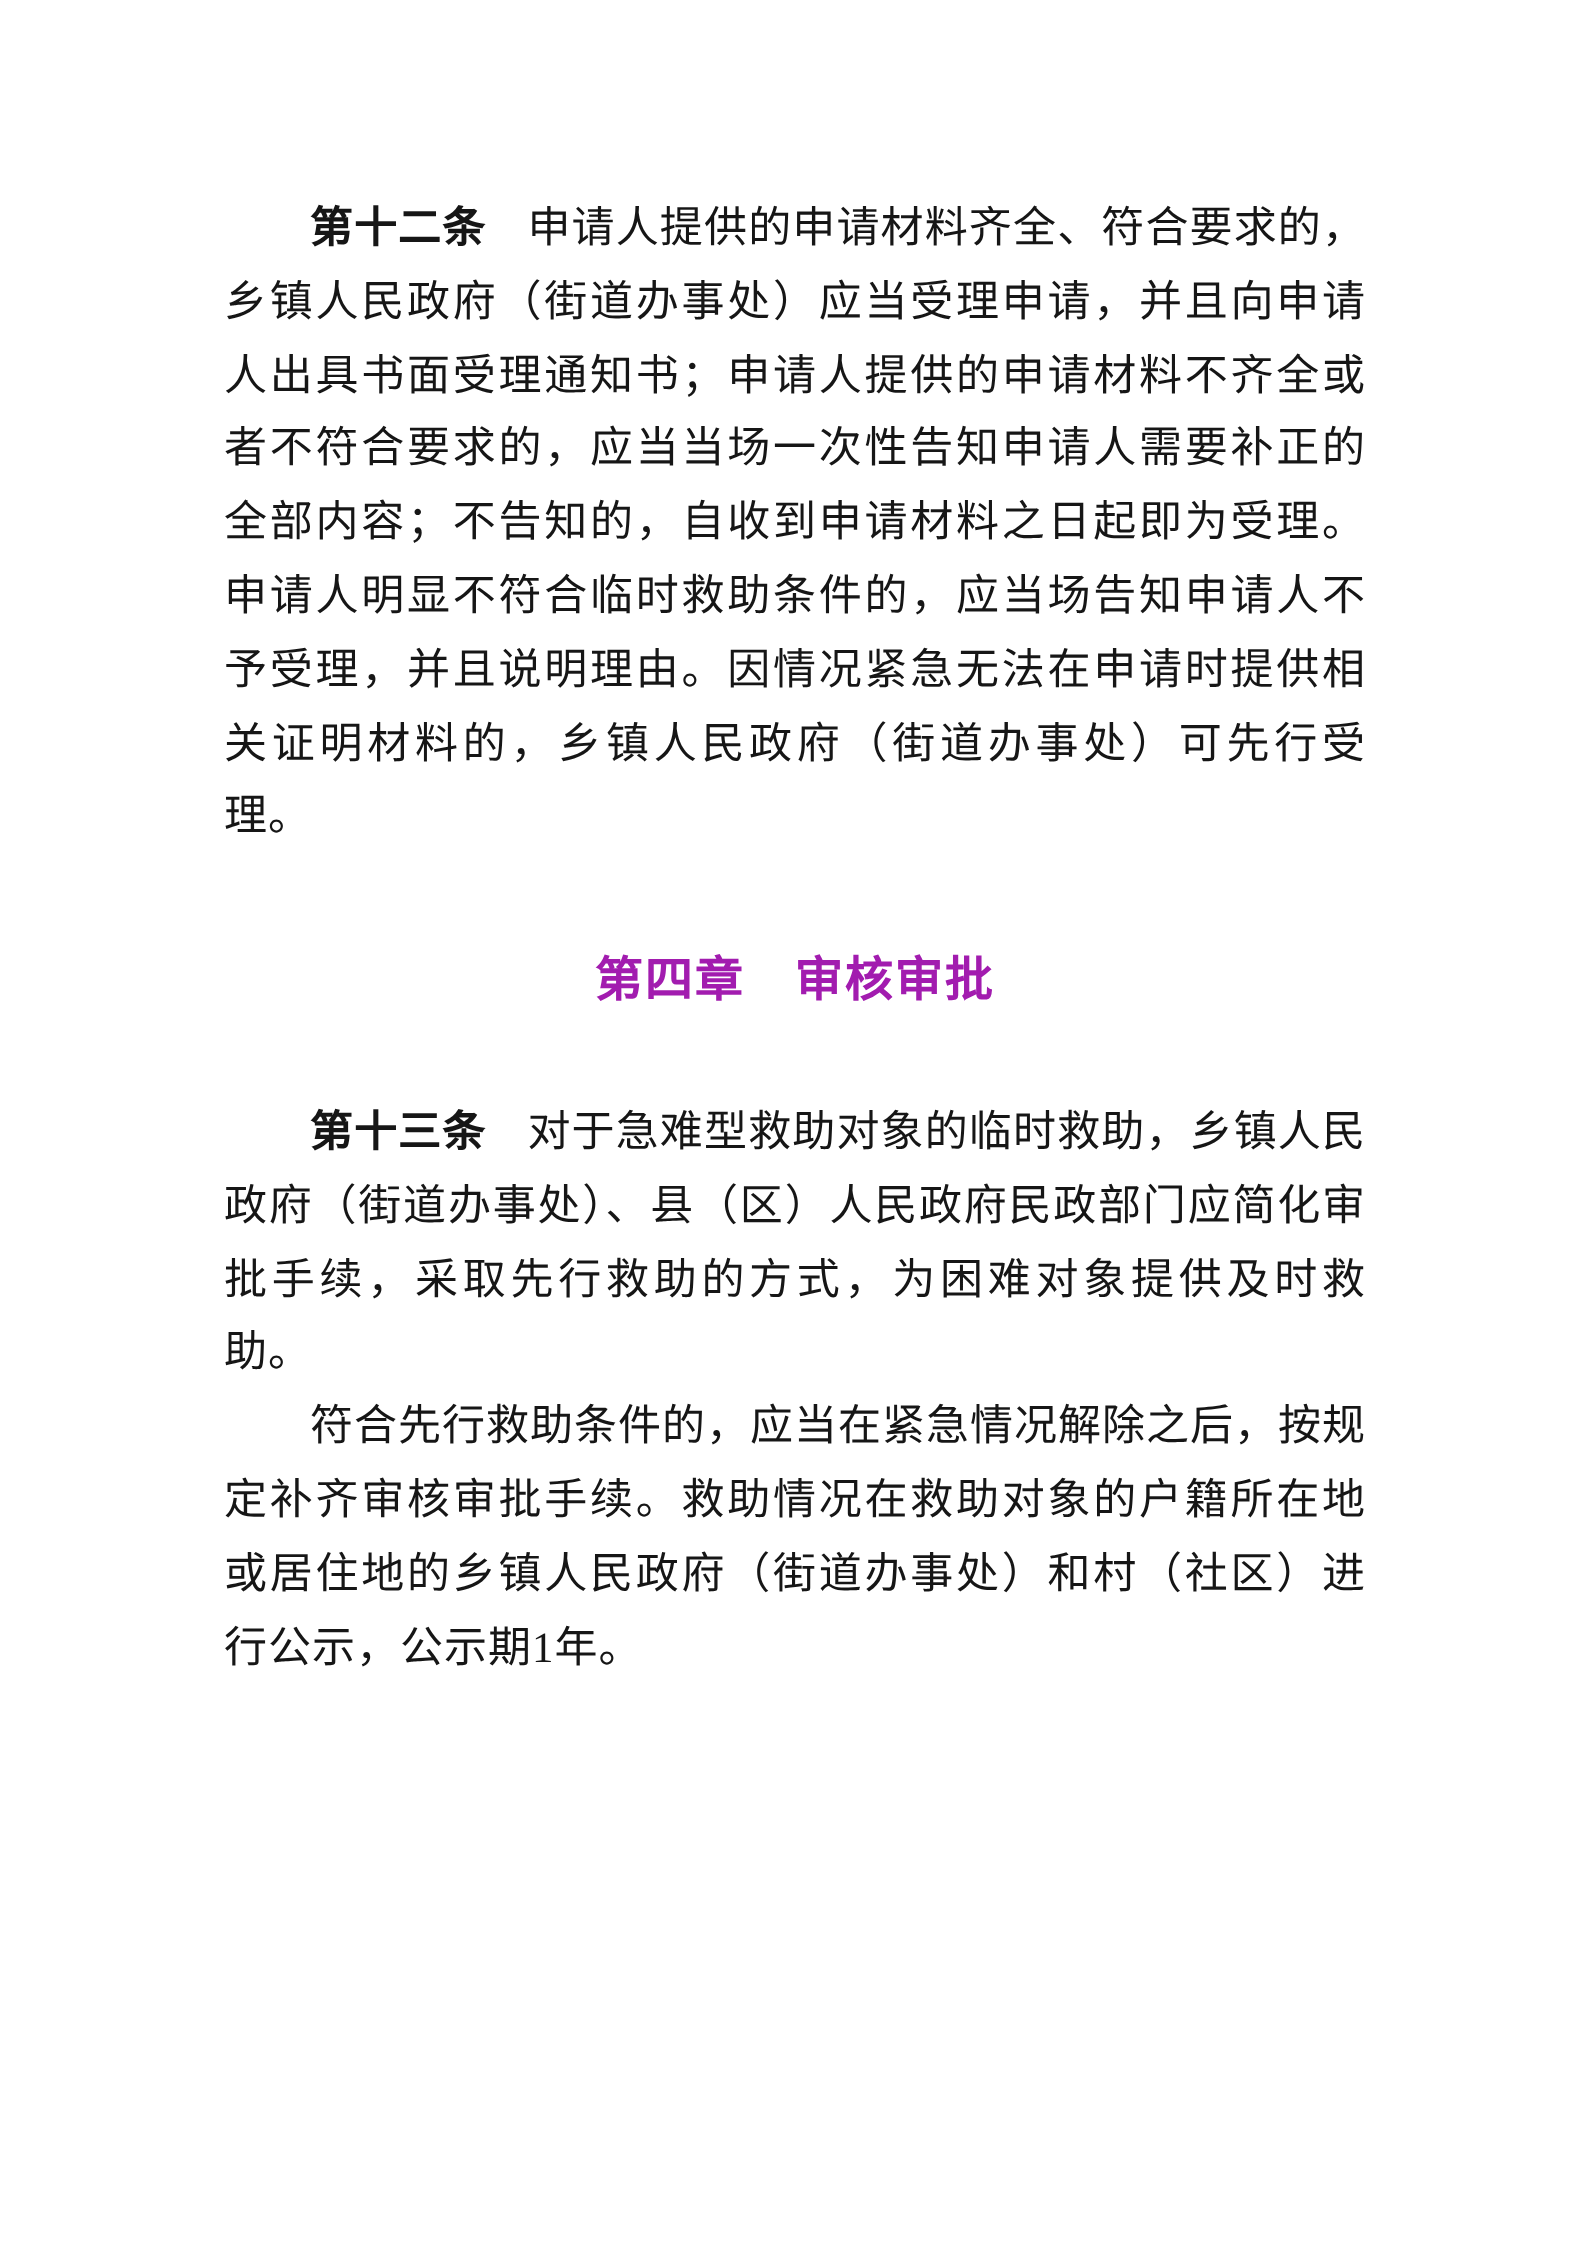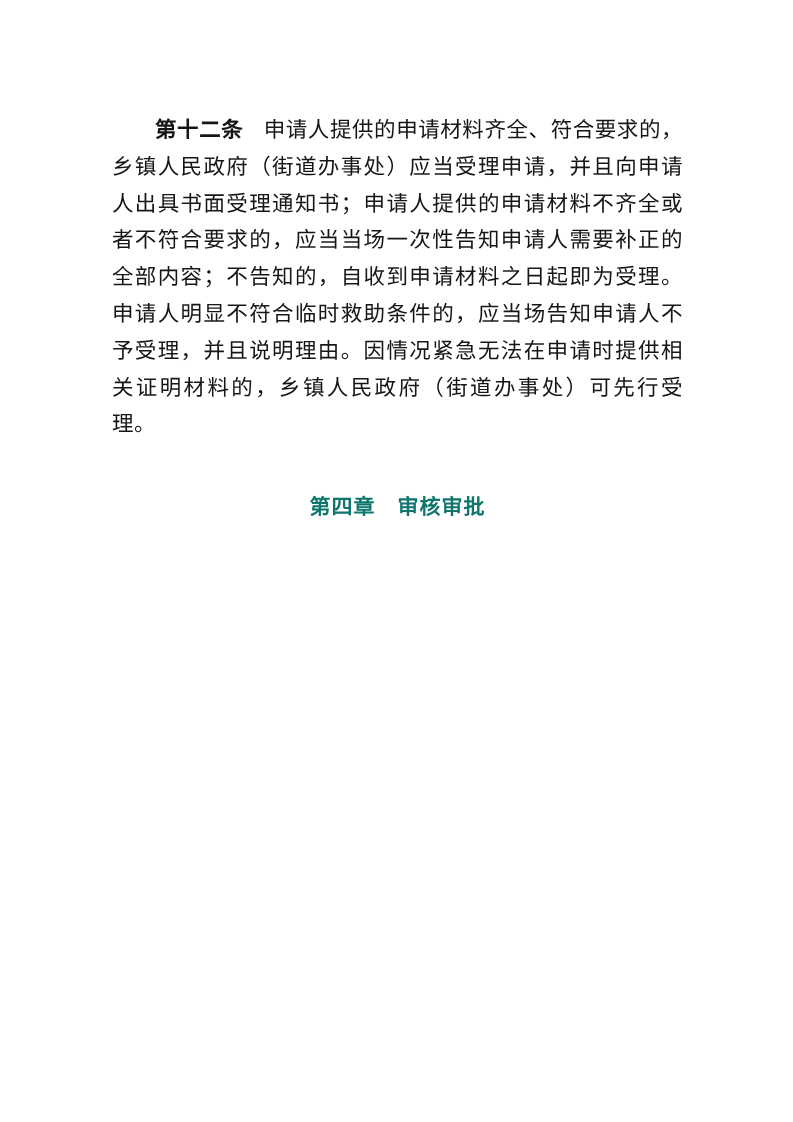--- a/index.html
+++ b/index.html
@@ -7,51 +7,53 @@
     background: #ffffff;
     font-family: "Liberation Serif", "DejaVu Serif", serif;
   }
   .page {
     position: relative;
     width: 793px;
     height: 948px;
     background: #ffffff;
     color: #161616;
     overflow: hidden;
-    margin: 16px auto;
+    margin: 0 auto;
   }
   .content {
     padding: 96px 110px 0 112px;
   }
   .para {
     font-family: "Liberation Serif", "DejaVu Serif", serif;
     font-size: 21.5px;
     line-height: 36.8px;
     text-align: justify;
     text-indent: 2em;
     color: #161616;
     letter-spacing: 0.5px;
   }
   .para .lead {
     font-weight: bold;
     margin-right: 0.95em;
   }
   .chapter {
     font-family: "Liberation Sans", "DejaVu Sans", sans-serif;
-    font-size: 21px;
+    font-size: 24px;
     font-weight: bold;
     text-align: center;
     text-indent: 0;
     line-height: 36.8px;
     margin: 46px 0 38px 0;
-    color: #0f766e;
+    color: #a21caf;
     letter-spacing: 1px;
   }
 </style>
 </head>
 <body>
 
 <div class="page">
   <div class="content">
       <p class="para"><span class="lead">第十二条</span><span>申请人提供的申请材料齐全、符合要求的，乡镇人民政府（街道办事处）应当受理申请，并且向申请人出具书面受理通知书；申请人提供的申请材料不齐全或者不符合要求的，应当当场一次性告知申请人需要补正的全部内容；不告知的，自收到申请材料之日起即为受理。申请人明显不符合临时救助条件的，应当场告知申请人不予受理，并且说明理由。因情况紧急无法在申请时提供相关证明材料的，乡镇人民政府（街道办事处）可先行受理。</span></p>
       <h2 class="chapter">第四章　审核审批</h2>
+      <p class="para"><span class="lead">第十三条</span><span>对于急难型救助对象的临时救助，乡镇人民政府（街道办事处）、县（区）人民政府民政部门应简化审批手续，采取先行救助的方式，为困难对象提供及时救助。</span></p>
+      <p class="para"><span>符合先行救助条件的，应当在紧急情况解除之后，按规定补齐审核审批手续。救助情况在救助对象的户籍所在地或居住地的乡镇人民政府（街道办事处）和村（社区）进行公示，公示期1年。</span></p>
     </div>
 </div>
 
 </body></html>

